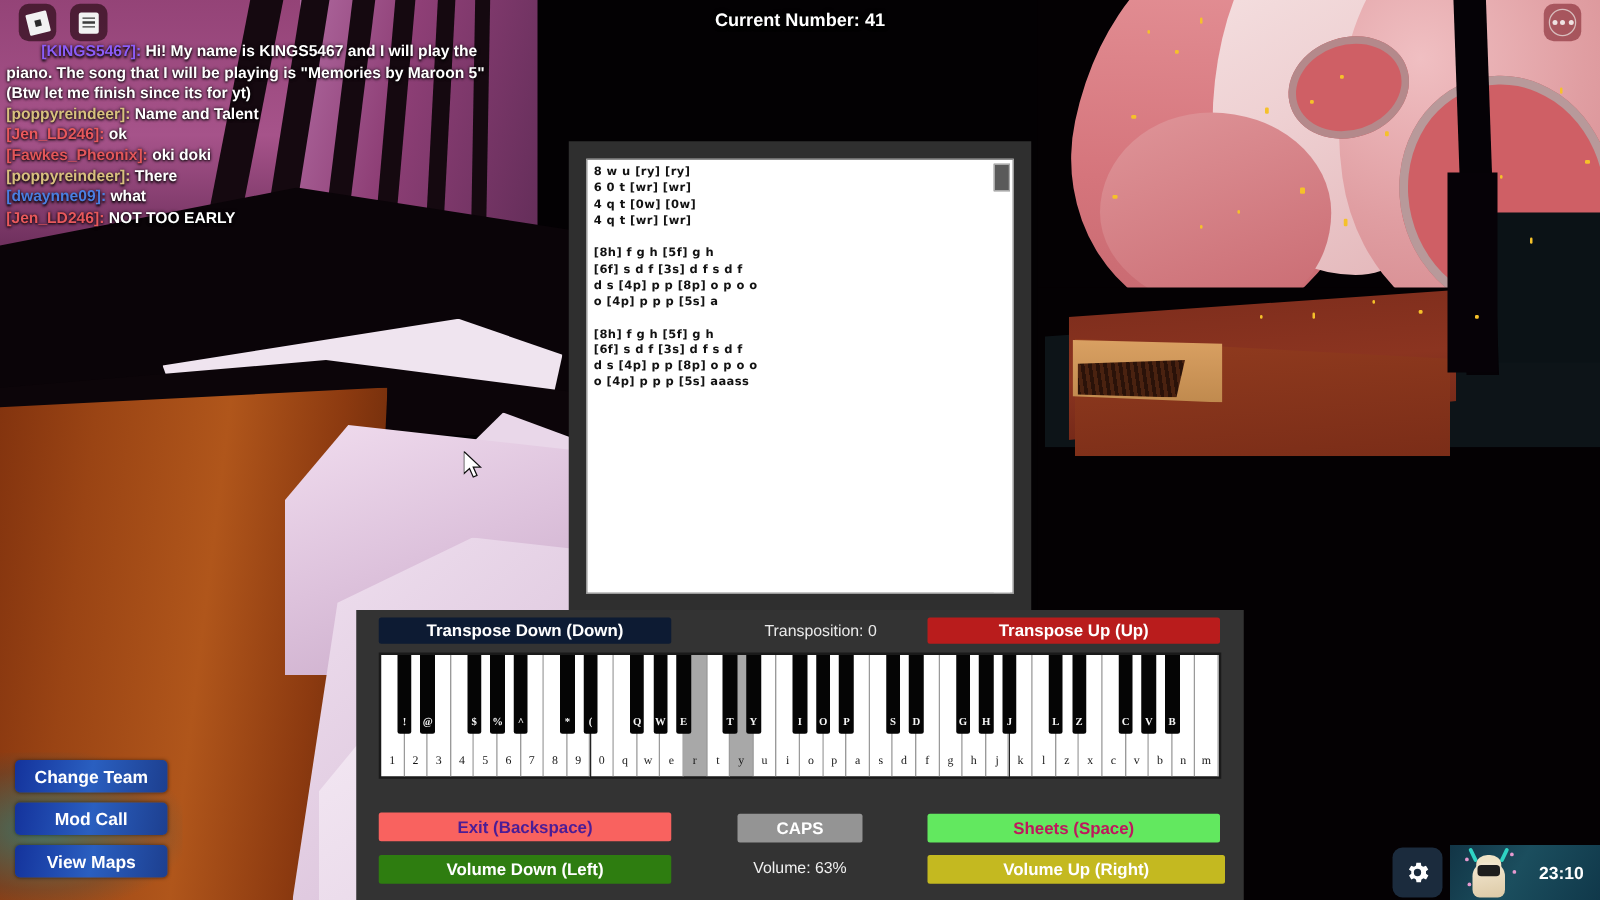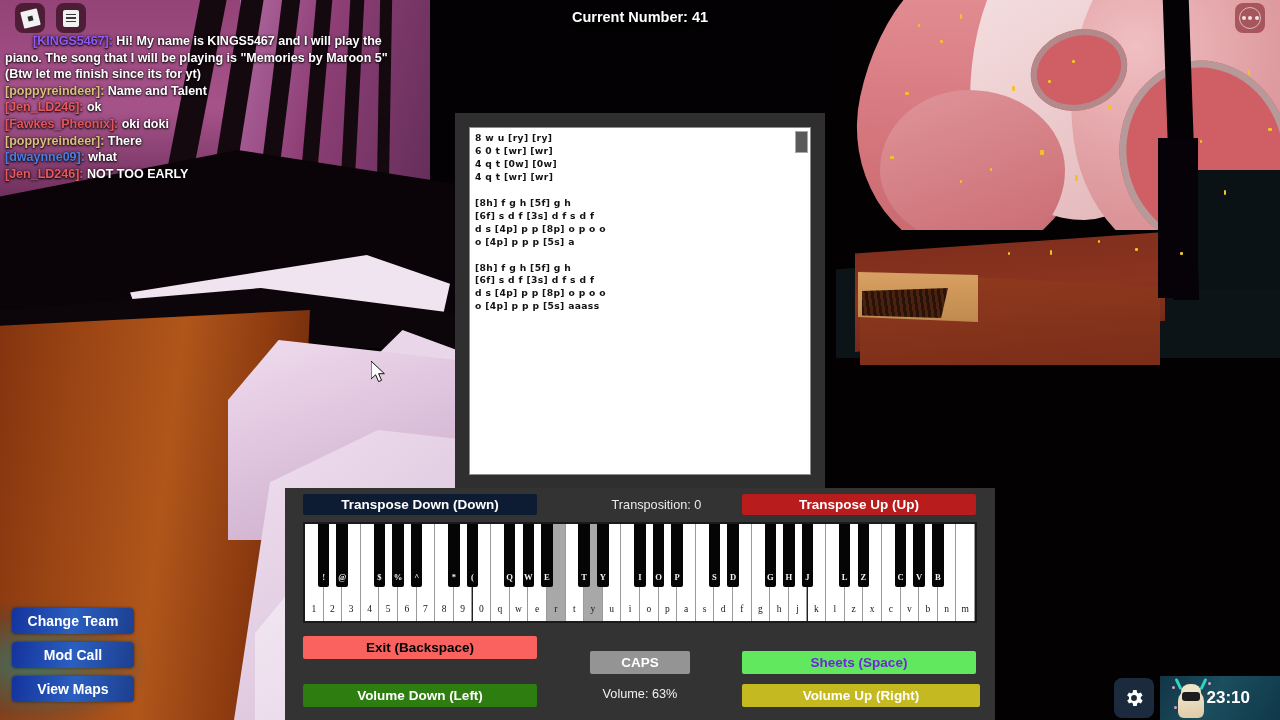--- a/index.html
+++ b/index.html
@@ -208,22 +208,22 @@
        justify-content:center; }
   .wk.active{ background:#a8a8a8; }
   .wk span{ font-size:9.5px; color:#161616; margin-bottom:7px; font-family:"Liberation Serif", serif; }
   .bk{ position:absolute; top:0; height:63px; background:#050505; z-index:5;
        border-radius:0 0 2px 2px; display:flex; align-items:flex-end; justify-content:center; }
   .bk span{ font-size:8.6px; color:#f4f4f4; margin-bottom:5px; font-weight:600; font-family:"Liberation Serif", serif; }
 
   
   .bbtn{ position:absolute; height:23px; border-radius:2px; font-size:13.5px;
          font-weight:bold; display:flex; align-items:center; justify-content:center; }
-  #exit-btn{ left:18px; top:148px; width:234px; background:#f9625f; color:#000000; }
-  #sheets-btn{ left:457px; top:163px; width:234px; background:#62e85f; color:#6d28d9; }
+  #exit-btn{ left:18px; top:162px; width:234px; background:#f9625f; color:#4c1d95; }
+  #sheets-btn{ left:457px; top:163px; width:234px; background:#62e85f; color:#be185d; }
   #caps-btn{ left:305px; top:163px; width:100px; background:#949494; color:#ffffff; }
   #volume-down-btn{ left:18px; top:196px; width:234px; background:#2e7d10; color:#ffffff; }
   #volume-up-btn{ left:457px; top:196px; width:238px; background:#c4b920; color:#ffffff; }
   #volume-label{ position:absolute; left:255px; top:199px; width:200px; text-align:center;
      color:#f0f0f0; font-size:12.7px; font-weight:normal; }
 
   
   #left-menu{ position:absolute; left:0; top:608px; width:140px; z-index:24; }
   #left-menu::before{ content:""; position:absolute; left:-14px; top:-6px;
      width:160px; height:124px; background:radial-gradient(ellipse at 30% 50%,rgba(0,150,160,.55) 0%,rgba(0,90,110,.18) 55%,rgba(0,0,0,0) 75%); }
@@ -240,21 +240,21 @@
      display:flex; align-items:center; justify-content:center; margin-right:6px; }
   #avatar-chip{ width:120px; height:44px; background:linear-gradient(120deg,#123546 0%,#1b4e5e 45%,#10384a 100%);
      position:relative; display:flex; align-items:center; overflow:hidden; }
   #avatar-thumb{ position:absolute; left:4px; top:0; width:56px; height:44px; overflow:hidden; }
   .av-body{ position:absolute; left:14px; top:14px; width:26px; height:28px;
      background:linear-gradient(170deg,#f3e8d2 0%,#ddcaa6 100%); border-radius:40% 40% 22% 22%; }
   .av-head{ position:absolute; left:17px; top:8px; width:20px; height:17px; background:#efe3c6; border-radius:45%; }
   .av-face{ position:absolute; left:18px; top:16px; width:18px; height:9px; background:#1d1d1d; border-radius:3px; }
   .av-antler{ position:absolute; width:3px; height:12px; background:#2fd4c4; border-radius:2px; }
   .av-sparkle{ position:absolute; width:3px; height:3px; background:#e79ad0; border-radius:50%; }
-  #clock{ position:absolute; right:30px; color:#ffffff; font-size:17px; font-weight:bold; }
+  #clock{ position:absolute; right:13px; color:#ffffff; font-size:14px; font-weight:bold; }
   .gear-svg{ width:22px; height:22px; }
 
   
   #cursor{ position:absolute; left:371px; top:361px; z-index:60; }
 </style>
 </head>
 <body>
 
 <div id="scene">
   <div class="sc bg-right-dark"></div>

